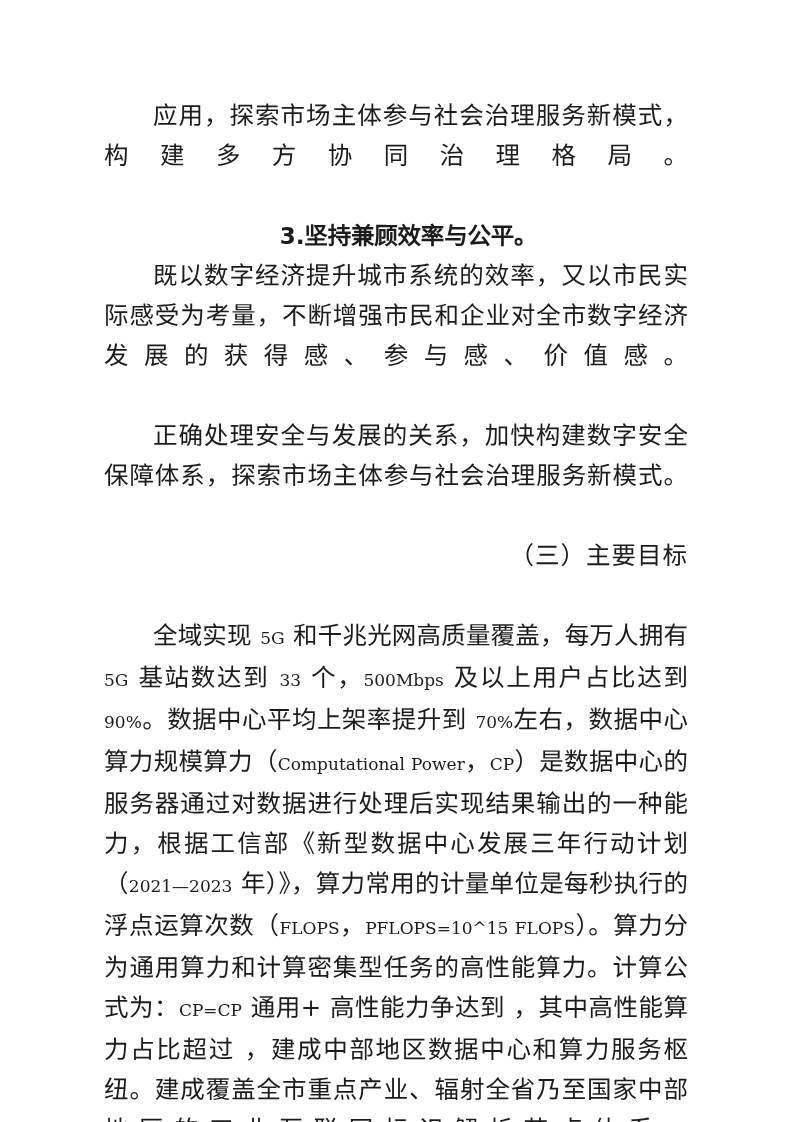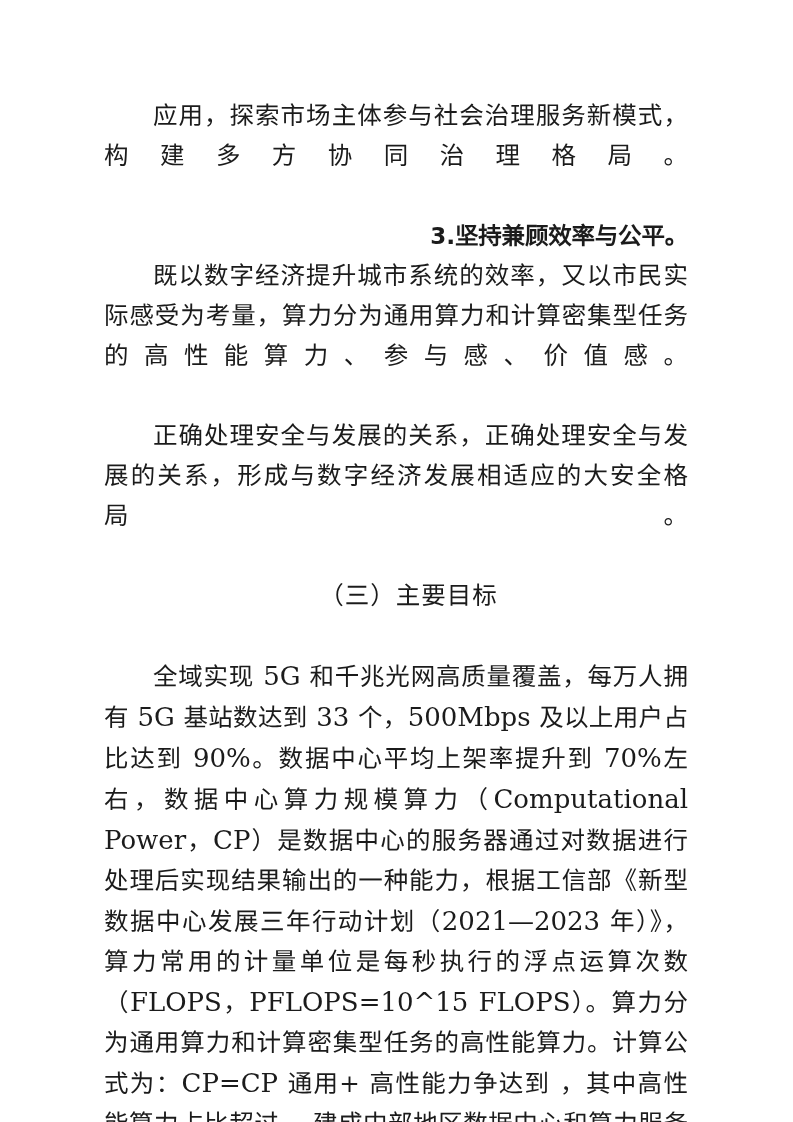--- a/index.html
+++ b/index.html
@@ -49,67 +49,67 @@
   .para {
     font-weight: 400;
     text-indent: 49px;
   }
 
   
   .heading {
     font-family: "DejaVu Sans", "Liberation Sans", sans-serif;
     font-weight: 700;
     text-indent: 25px;
-    text-align: right;
+    text-align: center;
     letter-spacing: -0.2px;
     font-size: 23.5px;
   }
 
   
   .subheading {
     font-weight: 400;
     text-indent: 25px;
-    text-align: center;
+    text-align: right;
     letter-spacing: 1px;
   }
 
   
   .para:after,
   .subheading:after {
     content: "";
     display: inline-block;
     width: 100%;
   }
 
   
   .lat {
     font-family: "DejaVu Serif", "Liberation Serif", serif;
     letter-spacing: 0;
-    font-size: 26px;
+    font-size: 17px;
   }
   .heading .lat {
     font-family: "DejaVu Sans", "Liberation Sans", sans-serif;
     font-weight: 700;
     font-size: 23px;
   }
 </style>
 </head>
 <body>
 
 <div class="page">
   <div class="text-block">
 
     <p class="para">应用，探索市场主体参与社会治理服务新模式，构建多方协同治理格局。</p>
 
     <p class="heading"><span class="lat">3</span>.坚持兼顾效率与公平。</p>
 
-    <p class="para">既以数字经济提升城市系统的效率，又以市民实际感受为考量，算力分为通用算力和计算密集型任务的高性能算力、参与感、价值感。</p>
+    <p class="para">既以数字经济提升城市系统的效率，又以市民实际感受为考量，不断增强市民和企业对全市数字经济发展的获得感、参与感、价值感。</p>
 
 
-    <p class="para">正确处理安全与发展的关系，正确处理安全与发展的关系，形成与数字经济发展相适应的大安全格局。</p>
+    <p class="para">正确处理安全与发展的关系，加快构建数字安全保障体系，探索市场主体参与社会治理服务新模式。</p>
 
     <p class="subheading">（三）主要目标</p>
 
 
     <p class="para">全域实现 <span class="lat">5G</span> 和千兆光网高质量覆盖，每万人拥有 <span class="lat">5G</span> 基站数达到 <span class="lat">33</span> 个，<span class="lat">500Mbps</span> 及以上用户占比达到 <span class="lat">90%</span>。数据中心平均上架率提升到 <span class="lat">70%</span>左右，数据中心算力规模算力（<span class="lat">Computational Power</span>，<span class="lat">CP</span>）是数据中心的服务器通过对数据进行处理后实现结果输出的一种能力，根据工信部《新型数据中心发展三年行动计划（<span class="lat">2021—2023</span> 年）》，算力常用的计量单位是每秒执行的浮点运算次数（<span class="lat">FLOPS</span>，<span class="lat">PFLOPS=10^15 FLOPS</span>）。算力分为通用算力和计算密集型任务的高性能算力。计算公式为：<span class="lat">CP=CP</span> 通用+ 高性能力争达到 ，其中高性能算力占比超过 ，建成中部地区数据中心和算力服务枢纽。建成覆盖全市重点产业、辐射全省乃至国家中部地区的工业互联网标识解析节点体系。</p>
 
   </div>
 </div>
 
 </body></html>

